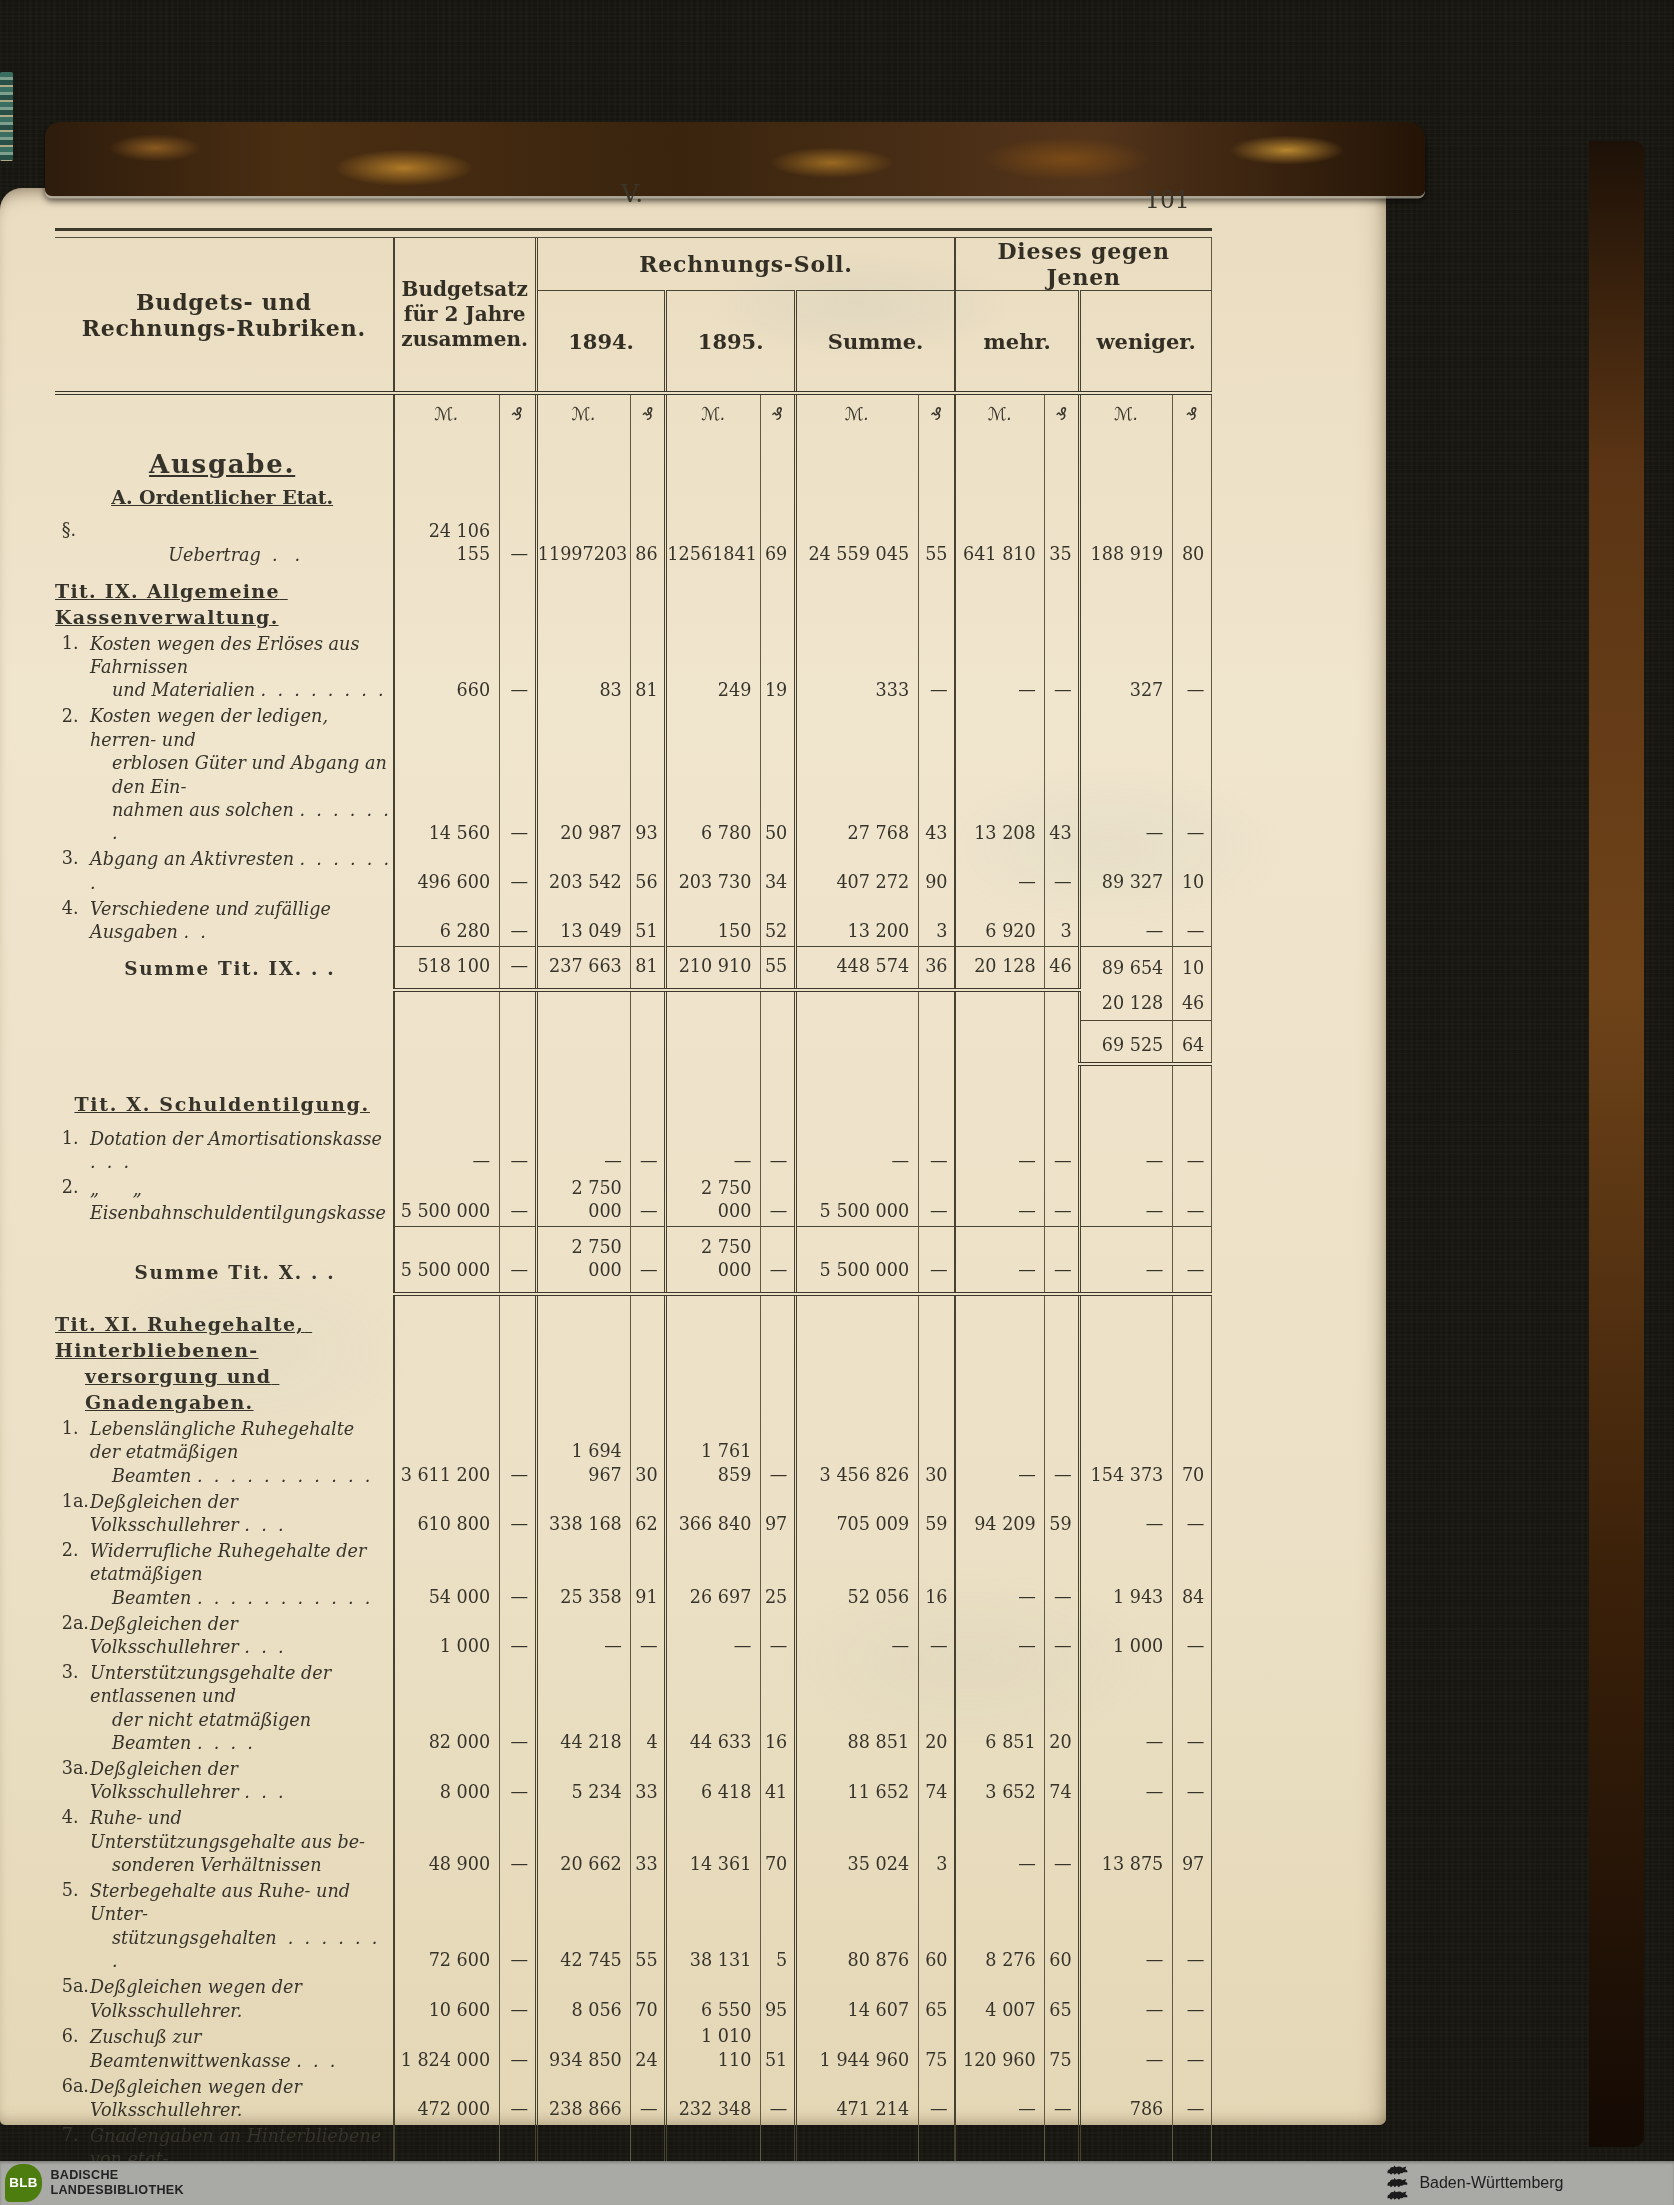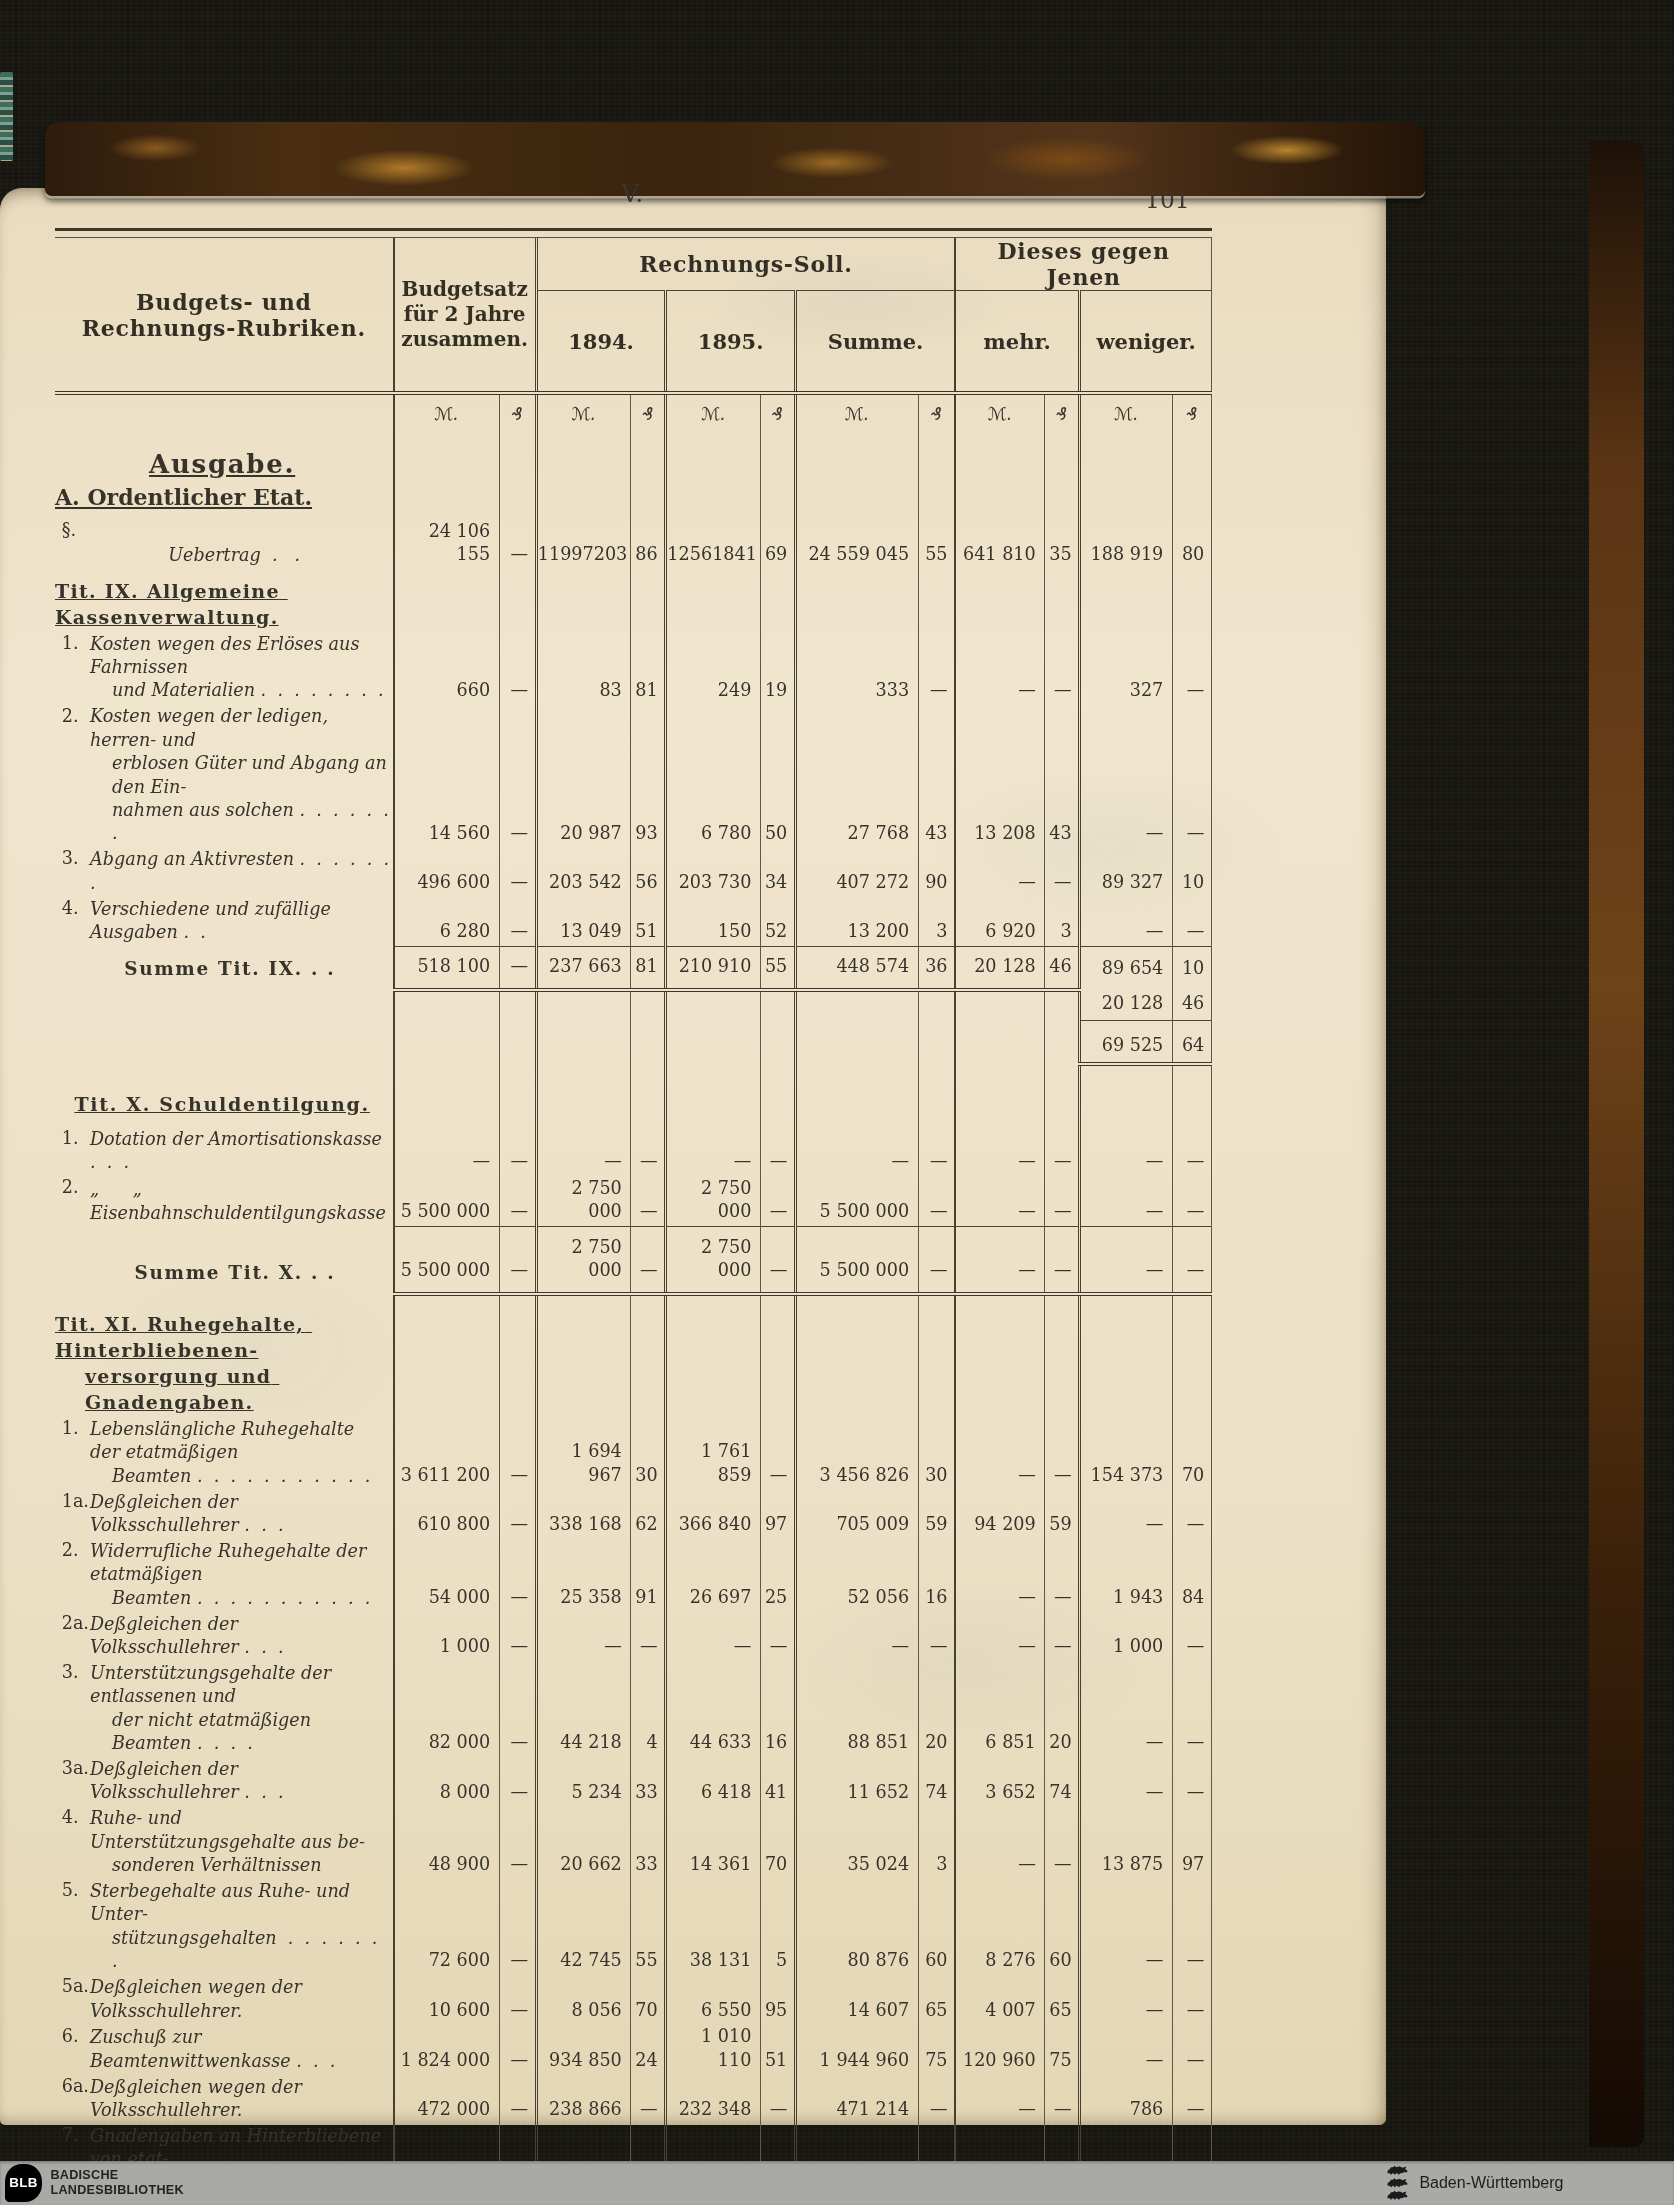--- a/index.html
+++ b/index.html
@@ -79,34 +79,34 @@
   .c-p{text-align:right;padding:0.8px 6.7px 2.5px 0;}
   .num{position:absolute;left:6.7px;top:0;font-size:17.6px;}
   .il{white-space:pre-wrap;font-style:italic;}
   .il + .il{padding-left:22px;}
   .rt{border-top:1.7px solid #4a4533;}
   .rd{border-top:4.2px double #3b372b;}
   .r-heading td{vertical-align:top;}
   .hv{padding-left:0 !important;}
   .hv .l{white-space:pre-wrap;text-decoration:underline;}
   .hv-title .l{font-weight:700;font-size:26px;line-height:32px;text-align:center;letter-spacing:1.7px;padding:13.4px 0 1.7px;}
-  .hv-subtitle .l{font-weight:700;font-size:22px;line-height:25px;padding:1.7px 0 6.7px;}
+  .hv-subtitle .l{font-weight:700;font-size:19px;line-height:25px;text-align:center;padding:1.7px 0 6.7px;}
   .hv-tit .l{font-weight:700;font-size:19px;line-height:26px;letter-spacing:1.3px;padding-top:8.4px;}
   .hv-tit .l1{padding-top:0;padding-left:30px;}
   .hv-titc .l{font-weight:700;font-size:19px;line-height:26px;letter-spacing:1.7px;text-align:center;padding:18.4px 0 8.4px;}
   .sum-lbl{text-align:right;padding-right:54px;font-weight:700;font-size:18.4px;letter-spacing:1.7px;}
   .r-sum td{padding-top:8.4px;padding-bottom:10px;}
   .r-extra td{padding-top:1.7px;padding-bottom:4.2px;}
   .gap td{padding-top:13.4px;}
 
   
   .footer-bar{position:absolute;left:0;bottom:0;width:1674px;height:44px;background:#a9a9a5;z-index:6;
         box-shadow:inset 0 1.7px 2.5px rgba(0,0,0,.25);}
   .blb{position:absolute;left:5px;top:2.5px;display:flex;align-items:center;gap:8.4px;}
-  .blb-badge{width:37px;height:38px;background:#000000;border-radius:46% 46% 46% 12%;
+  .blb-badge{width:37px;height:38px;background:#4d7c0f;border-radius:46% 46% 46% 12%;
         display:flex;align-items:center;justify-content:center;
         color:#fff;font-family:"Liberation Sans",sans-serif;font-weight:700;font-size:13.4px;letter-spacing:0.4px;}
   .blb-name{font-family:"Liberation Sans",sans-serif;font-weight:700;font-size:12.6px;line-height:15px;
         letter-spacing:0.3px;color:#232323;}
   .bw{position:absolute;left:1386px;top:2.5px;display:flex;align-items:center;gap:8.4px;}
   .bw-name{font-family:"Liberation Sans",sans-serif;font-size:16px;color:#1d1d1d;}
 </style>
 </head>
 <body>
 

